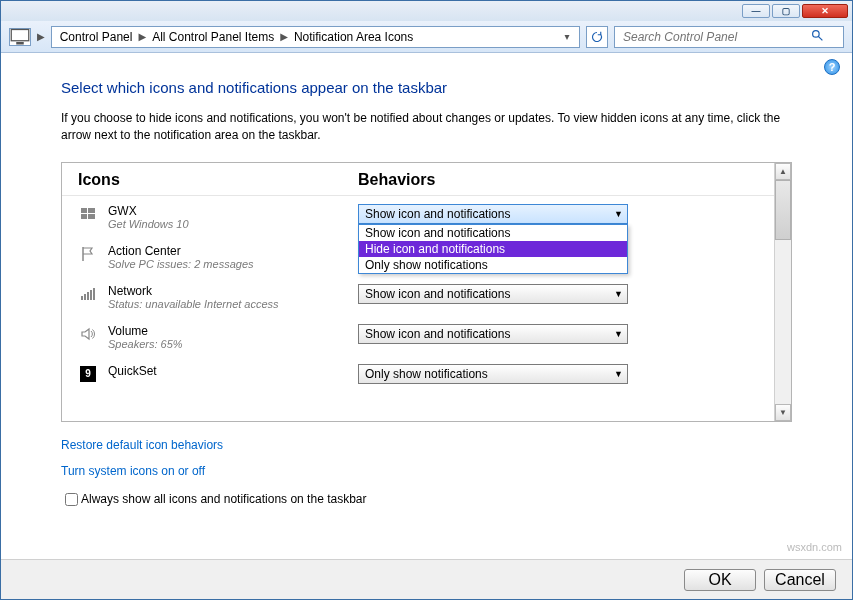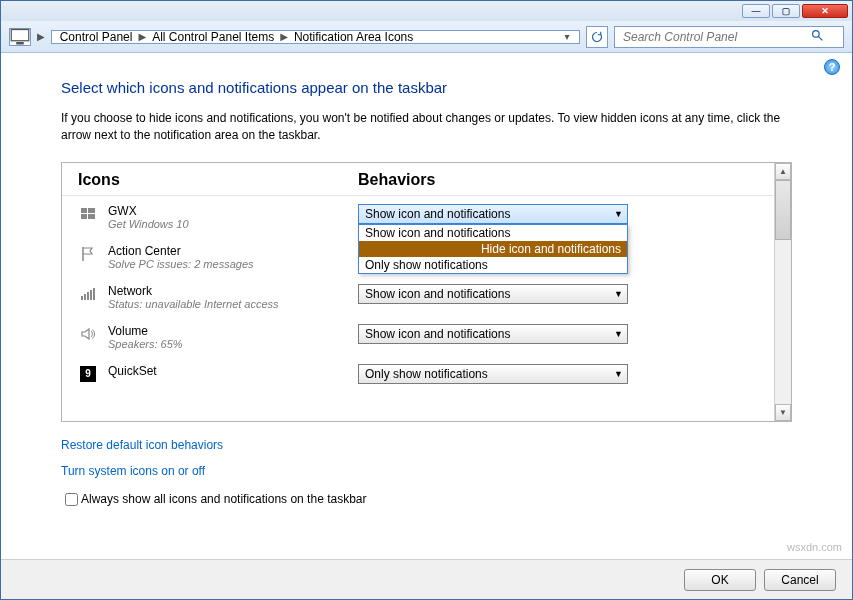--- a/index.html
+++ b/index.html
@@ -39,21 +39,21 @@
   .addrbar {
     height: 32px; background: linear-gradient(#eaf1fb,#d7e6f7);
     border-bottom: 1px solid #a9c0dc;
     display: flex; align-items: center; padding: 4px 8px; gap: 6px;
   }
   .navicon {
     width:22px; height:18px; border:1px solid #7a9ec6; background:#fff;
     display:flex;align-items:center;justify-content:center;font-size:10px;
   }
   .breadcrumbs {
-    flex: 1; height: 14px;
+    flex: 1; height: 22px;
     border:1px solid #7a9ec6; background:#fff;
     display:flex; align-items:center; padding:0 4px;
     gap:2px; font-size:12px;
   }
   .crumb { color:#000; padding:0 4px; }
   .sep { color:#555; font-size:10px; }
   .addr-drop { width:16px; text-align:center; color:#555; font-size:10px; }
   .refresh {
     width:22px;height:22px;border:1px solid #7a9ec6;background:#fff;
     display:flex;align-items:center;justify-content:center;color:#1b5fb2;font-weight:bold;
@@ -119,21 +119,21 @@
   .combo.open {
     background:linear-gradient(#e6f2ff,#c9e3ff);
     border:1px solid #3d87d6;
   }
   .dropdown {
     position:absolute; top:20px; left:0; width:270px;
     border:1px solid #3d87d6; background:#fff; z-index:10;
     box-shadow:2px 2px 4px rgba(0,0,0,0.2);
   }
   .dropdown .opt { padding:1px 6px; font-size:12px; }
-  .dropdown .opt.sel { background:#a16207; color:#fff;text-align:right; }
+  .dropdown .opt.sel { background:#6d28d9; color:#fff; }
   
   .vscroll {
     width:17px; background:#f0f0f0; border-left:1px solid #d0d0d0;
     display:flex; flex-direction:column;
   }
   .sbtn { height:17px; background:linear-gradient(#fdfdfd,#e3e3e3); border:1px solid #b8b8b8;
           display:flex;align-items:center;justify-content:center;font-size:8px;color:#555; }
   .thumb { flex:0 0 60px; margin-top:0; background:linear-gradient(#e8e8e8,#cfcfcf); border:1px solid #b0b0b0; }
   .strack { flex:1; }
   
@@ -141,21 +141,21 @@
   .links a { color:#0066cc; text-decoration:none; display:block; margin-bottom:12px; }
   .cbrow { display:flex; align-items:center; font-size:12px; margin-top:4px;}
   .cbrow input { width:13px; height:13px; }
   
   .footer {
     height:40px; border-top:1px solid #d0d0d0; background:#f0f0f0;
     display:flex; justify-content:flex-end; align-items:center; padding-right:16px; gap:8px;
   }
   .btn {
     min-width:72px; height:22px; border:1px solid #8a8a8a; background:linear-gradient(#fdfdfd,#e2e2e2);
-    font-size:12px; display:flex; align-items:center; justify-content:center; border-radius:3px;
+    font-size:16px; display:flex; align-items:center; justify-content:center; border-radius:3px;
   }
   .watermark {
     position:absolute; bottom:6px; right:10px; font-size:11px; color:#bbb;
   }
 </style>
 </head>
 <body>
 
 <div class="window">
 

